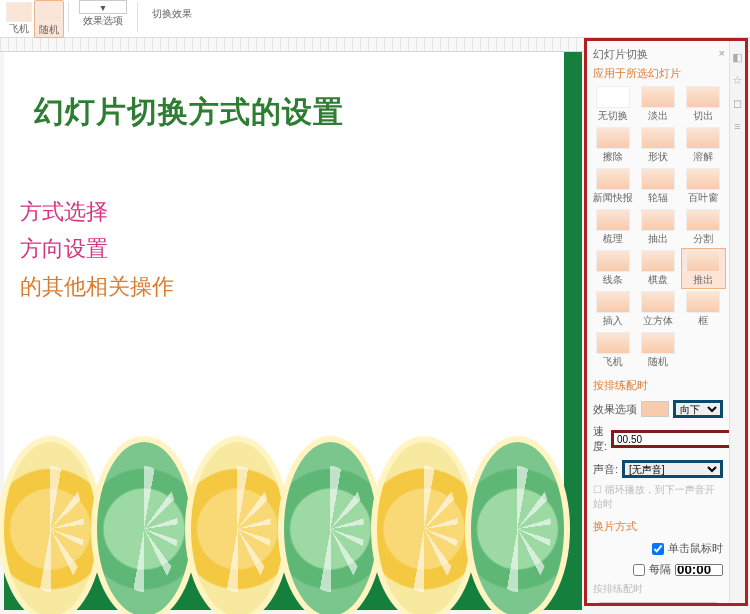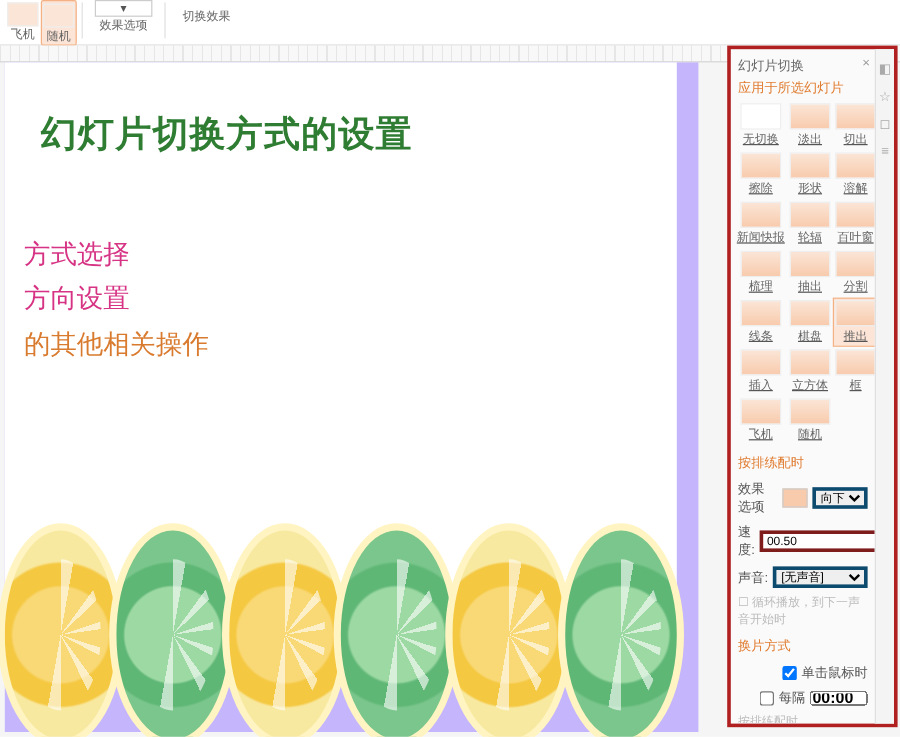--- a/index.html
+++ b/index.html
@@ -13,40 +13,40 @@
   .rib-label { font-size: 10px; color: #666; }
   .rib-sep { width: 1px; height: 30px; background: #e0e0e0; margin: 2px 4px; }
   .rib-drop { width: 60px; height: 28px; display: flex; flex-direction: column; align-items: center; justify-content: center; }
   .rib-drop-box { width: 48px; height: 18px; border: 1px solid #ccc; display: flex; align-items: center; justify-content: center; font-size: 10px; }
 
   
   .ruler { height: 14px; background: #f8f8f8; border-bottom: 1px solid #d4d4d4; position: relative; }
   .ruler::before { content:""; position:absolute; inset:0; background: repeating-linear-gradient(90deg,#c4c4c4 0 1px,transparent 1px 8px); opacity:.35;}
 
   
-  .stage { position: absolute; top: 52px; left: 4px; right: 168px; bottom: 4px; background: #c4b5fd; display:flex; align-items:flex-start; justify-content:flex-start;}
+  .stage { position: absolute; top: 52px; left: 4px; right: 168px; bottom: 4px; background: #15803d; display:flex; align-items:flex-start; justify-content:flex-start;}
   .slide { background: #fff; width: 560px; height: 520px; position: relative; margin: 0 0 0 0; }
   .slide h1 { color: #2e7d32; font-size: 30px; font-weight: bold; padding: 40px 0 0 30px; letter-spacing: 1px; }
   .body-lines { padding: 60px 0 0 16px; }
   .body-lines div { font-size: 22px; line-height: 1.7; color: #d63384; font-family: "STKaiti","KaiTi",serif;}
   .body-lines .l2 { color: #d63384; }
   .body-lines .l3 { color: #d97b2e; }
   .fruit-row { position:absolute; bottom:0; left:0; right:0; height:140px; display:flex; }
   .fruit { flex:1; background:#f8e9a1; border:6px solid #fff4c2; border-radius:50%; margin:4px -6px -50px -6px; position:relative; background-image: radial-gradient(circle,#f9d976 0 40%,#f5c842 42% 60%, transparent 62%); }
   .fruit.green { background:#7bc68c; background-image: radial-gradient(circle,#9dd9a3 0 40%,#5fb776 42% 60%, transparent 62%); }
   .fruit::after{content:"";position:absolute;inset:14%;border-radius:50%;background:conic-gradient(rgba(255,255,255,.6) 0 10deg, transparent 10deg 36deg,rgba(255,255,255,.6) 36deg 46deg,transparent 46deg 72deg,rgba(255,255,255,.6) 72deg 82deg,transparent 82deg 108deg,rgba(255,255,255,.6) 108deg 118deg,transparent 118deg 144deg,rgba(255,255,255,.6) 144deg 154deg,transparent 154deg 180deg,rgba(255,255,255,.6) 180deg 190deg,transparent 190deg 360deg);}
 
   
-  .side-wrap { position: absolute; top: 38px; right: 2px; width: 142px; bottom: 8px; border: 3px solid #b02020; background:#fafafa; display:flex; }
+  .side-wrap { position: absolute; top: 38px; right: 2px; width: 164px; bottom: 8px; border: 3px solid #b02020; background:#fafafa; display:flex; }
   .panel { flex:1; padding:4px 4px 4px 4px; overflow:hidden; display:flex; flex-direction:column;}
   .vtools { width:16px; background:#f4f4f4; border-left:1px solid #e0e0e0; display:flex; flex-direction:column; gap:10px; align-items:center; padding-top:10px; color:#aaa;}
   .panel-title { font-size: 11px; color:#666; padding:2px 0 2px 2px; display:flex; justify-content:space-between; }
   .panel-sub { font-size: 11px; color:#e07c30; padding:2px 0 4px 2px; }
   .trans-grid { display:grid; grid-template-columns: repeat(3, 1fr); gap:2px 2px; }
-  .trans-cell { display:flex; flex-direction:column; align-items:center; padding:1px; cursor:pointer;text-decoration:underline; }
+  .trans-cell { display:flex; flex-direction:column; align-items:center; padding:1px; cursor:pointer; }
   .trans-cell.selected { background:#fce4d6; outline:1px solid #f4b183; }
   .trans-thumb { width:34px; height:22px; background:linear-gradient(#fbe5d6,#f8cbad); border:1px solid #eee; }
   .trans-thumb.none { background:#fff; }
   .trans-label { font-size:10px; color:#666; margin-top:1px; white-space:nowrap; }
   .section-title { font-size:11px; color:#e07c30; margin:8px 0 4px 2px; }
   .form-row { display:flex; align-items:center; gap:4px; margin:3px 2px; font-size:11px; color:#555;}
   .form-row input[type=text]{ flex:1; height:18px; border:3px solid #7f1d1d; font-size:10px; padding:0 3px;}
   .form-row select{ flex:1; height:18px; border:3px solid #0c4a6e; font-size:10px;}
   .form-row .swatch { width:28px; height:16px; background:#f8cbad; border:1px solid #ccc;}
   .hint { color:#bbb; font-size:10px; margin:2px 2px 0 2px;}

